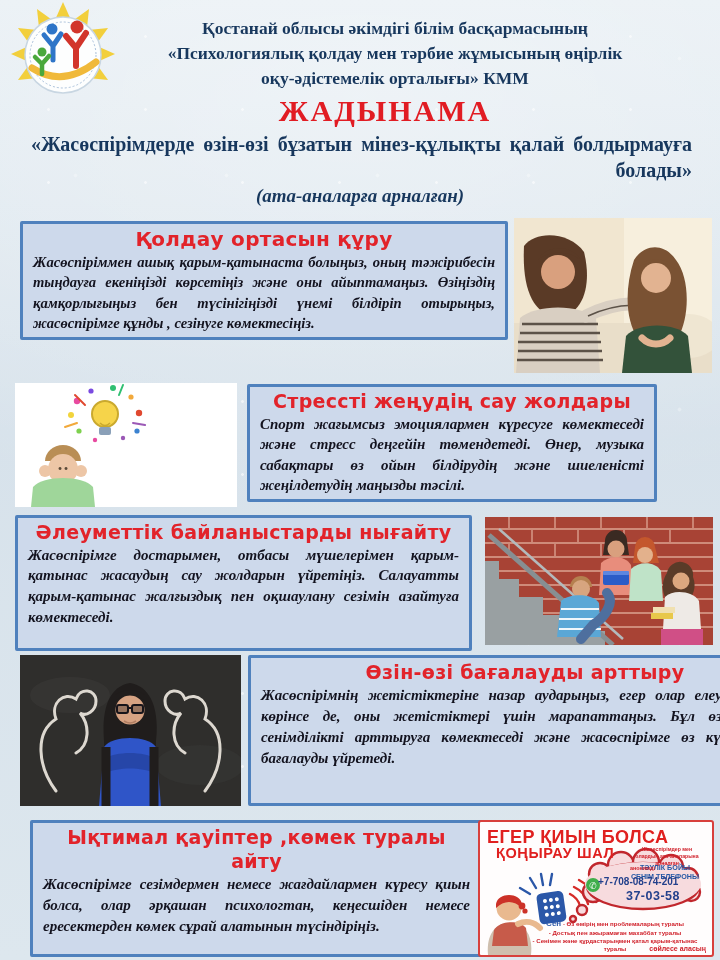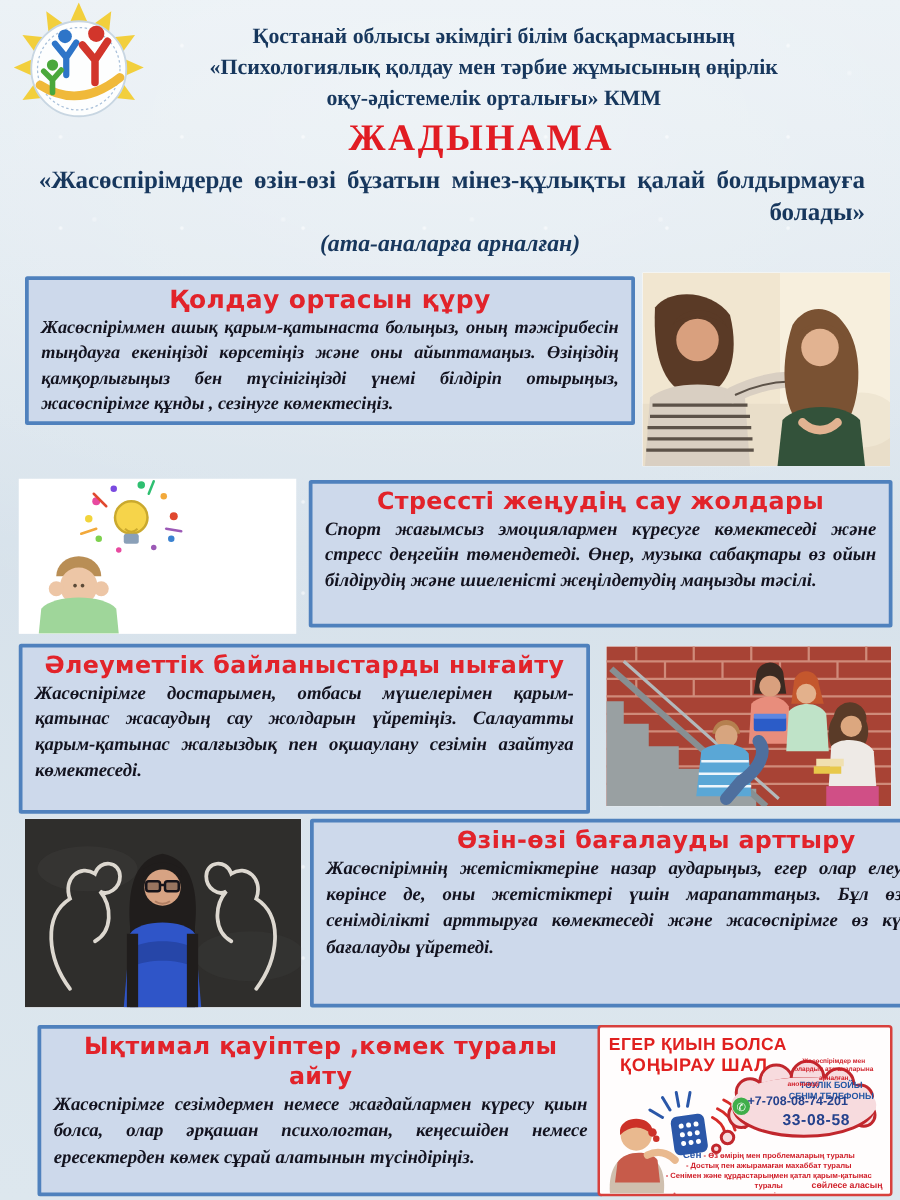--- a/index.html
+++ b/index.html
@@ -29,21 +29,21 @@
   }
   .box-title{font-family:"DejaVu Sans",sans-serif;font-weight:bold;
     color:#e2232a;text-align:center;font-size:19px;line-height:1.25;letter-spacing:.3px;}
   .box-body{font-family:"Liberation Serif",serif;font-weight:bold;font-style:italic;
     color:#13131f;text-align:justify;}
   .photo{overflow:hidden;background:#fff;}
   .photo svg{display:block;width:100%;height:100%;}
   
   .ad{box-sizing:border-box;background:#fffdfd;border:2px solid #d8403c;border-radius:3px;overflow:hidden;}
   .ad .h1{position:absolute;left:7px;top:5px;font-family:"Liberation Sans",sans-serif;
-    font-weight:bold;color:#e0201f;font-size:14px;letter-spacing:.4px;}
+    font-weight:bold;color:#e0201f;font-size:18px;letter-spacing:.4px;}
   .ad .h2{position:absolute;left:16px;top:23px;font-family:"Liberation Sans",sans-serif;
     font-weight:bold;color:#e0201f;font-size:14.5px;letter-spacing:.6px;}
   .ad .srv{position:absolute;right:5px;top:5px;width:84px;text-align:center;
     font-family:"Liberation Sans",sans-serif;font-weight:bold;color:#2457a4;font-size:7.2px;line-height:1.25;margin-top:36px;}
   .ad .note{position:absolute;right:8px;top:24px;width:74px;text-align:center;
     font-family:"Liberation Sans",sans-serif;font-weight:bold;color:#d0202a;font-size:5.2px;line-height:1.3;}
   .ad .anon{position:absolute;left:150px;top:43px;font-family:"Liberation Sans",sans-serif;
     font-weight:bold;color:#d0202a;font-size:5.4px;}
   .ad .phone1{position:absolute;left:118px;top:54px;width:110px;
     font-family:"Liberation Sans",sans-serif;font-weight:bold;color:#24418c;font-size:10px;}
@@ -154,21 +154,21 @@
       <rect x="84" y="44" width="12" height="8" rx="2" fill="#8aa0b8"></rect>
       <path d="M30,78 a18,16 0 0 1 36,0 Z" fill="#b98e55"></path>
       <circle cx="48" cy="86" r="15" fill="#edc6a6"></circle>
       <circle cx="30" cy="88" r="6" fill="#edc6a6"></circle>
       <circle cx="66" cy="88" r="6" fill="#edc6a6"></circle>
       <path d="M18,104 C28,92 68,92 78,104 L80,124 L16,124 Z" fill="#9fd69a"></path>
       <path d="M42,82 a3,3 0 1 0 .1,0 M54,82 a3,3 0 1 0 .1,0" fill="#5b4a38" transform="scale(.5) translate(48 86)"></path>
     </svg>
   </div>
 
-  <div class="abs txtbox" style="left:247px;top:384px;width:467px;height:118px;">
+  <div class="abs txtbox" style="left:247px;top:384px;width:410px;height:118px;">
     <div class="box-title">Стрессті жеңудің сау жолдары</div>
     <div class="box-body" style="font-size:15px;line-height:1.36;">Спорт жағымсыз эмоциялармен күресуге көмектеседі және стресс деңгейін төмендетеді. Өнер, музыка сабақтары өз ойын білдірудің және шиеленісті жеңілдетудің маңызды тәсілі.</div>
   </div>
 
   <div class="abs txtbox" style="left:15px;top:515px;width:457px;height:136px;">
     <div class="box-title">Әлеуметтік байланыстарды нығайту</div>
     <div class="box-body" style="font-size:15px;line-height:1.38;">Жасөспірімге достарымен, отбасы мүшелерімен қарым-қатынас жасаудың сау жолдарын үйретіңіз. Салауатты қарым-қатынас жалғыздық пен оқшаулану сезімін азайтуға көмектеседі.</div>
   </div>
 
   <div class="abs photo" style="left:485px;top:517px;width:228px;height:128px;">
@@ -294,21 +294,21 @@
     </svg>
     <div class="h1">ЕГЕР ҚИЫН БОЛСА</div>
     <div class="h2">ҚОҢЫРАУ ШАЛ</div>
     <div class="srv">
       <div>ТӘУЛІК БОЙЫ</div>
       <div>СЕНІМ ТЕЛЕФОНЫ</div>
     </div>
     <div class="note">Жасөспірімдер мен олардың ата-аналарына арналған</div>
     <div class="anon">анонимді</div>
     <div class="phone1">+7-708-08-74-201</div>
-    <div class="phone2">33-08-58</div>
+    <div class="phone2">37-03-58</div>
     <div class="topics">
       <div><span class="lead">Сен</span> <span>- Өз өмірің мен проблемаларың туралы</span></div>
       <div>- Достық пен ажырамаған махаббат туралы</div>
       <div>- Сенімен және құрдастарыңмен қатал қарым-қатынас туралы</div>
       <div>- Ата-аналармен және мұғалімдермен қарым-қатынас туралы</div>
     </div>
     <div class="foot">сөйлесе аласың</div>
   </div>
 
 </div>

